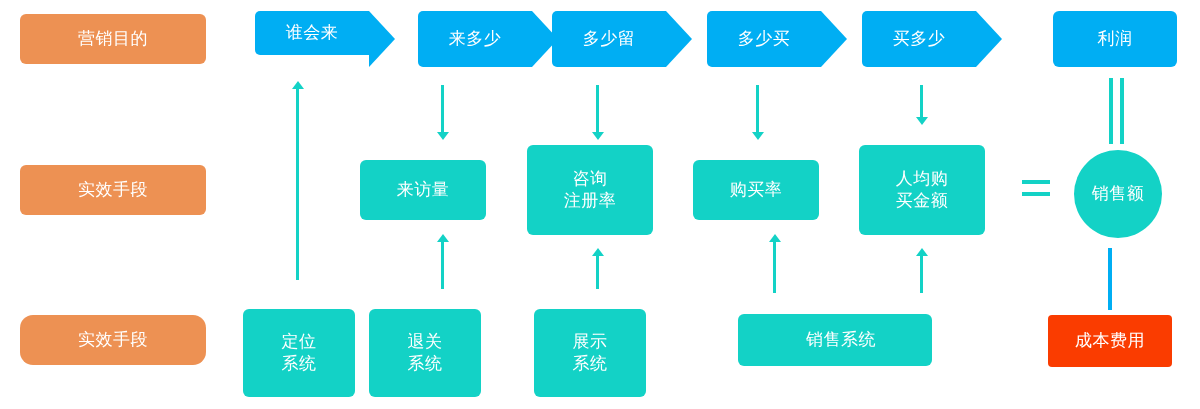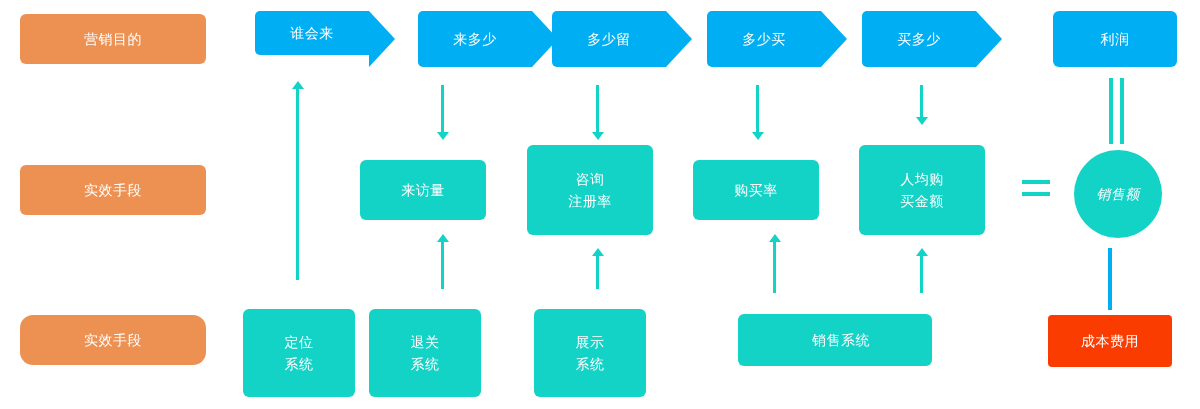--- a/index.html
+++ b/index.html
@@ -10,21 +10,21 @@
     overflow:hidden;
   }
   #stage{position:relative;width:1200px;height:409px;}
 
   
   .node{
     position:absolute;
     display:flex;align-items:center;justify-content:center;
     text-align:center;
     color:#ffffff;
-    font-size:14px;
+    font-size:17px;
     line-height:22px;
     letter-spacing:.5px;
     box-sizing:border-box;
     -webkit-font-smoothing:antialiased;
   }
   .rowlabel{
     background:#ED9153;
     border-radius:6px;
   }
   .chev{
@@ -156,21 +156,21 @@
   <div class="node teal" style="left:859px;top:145px;width:126px;height:90px;">
     <span class="lbl">人均购
 买金额</span>
   </div>
 
   <div class="eqsign" style="left:1022px;top:180px;width:28px;height:16px;">
     <i></i>
       <i></i>
   </div>
 
-  <div class="node circle" style="left:1074px;top:150px;width:88px;height:88px;font-style:italic;">
+  <div class="node circle" style="left:1074px;top:150px;width:88px;height:88px;">
     <span class="lbl">销售额</span>
   </div>
 
   <div class="node teal" style="left:243px;top:309px;width:112px;height:88px;">
     <span class="lbl">定位
 系统</span>
   </div>
 
   <div class="node teal" style="left:369px;top:309px;width:112px;height:88px;">
     <span class="lbl">退关

